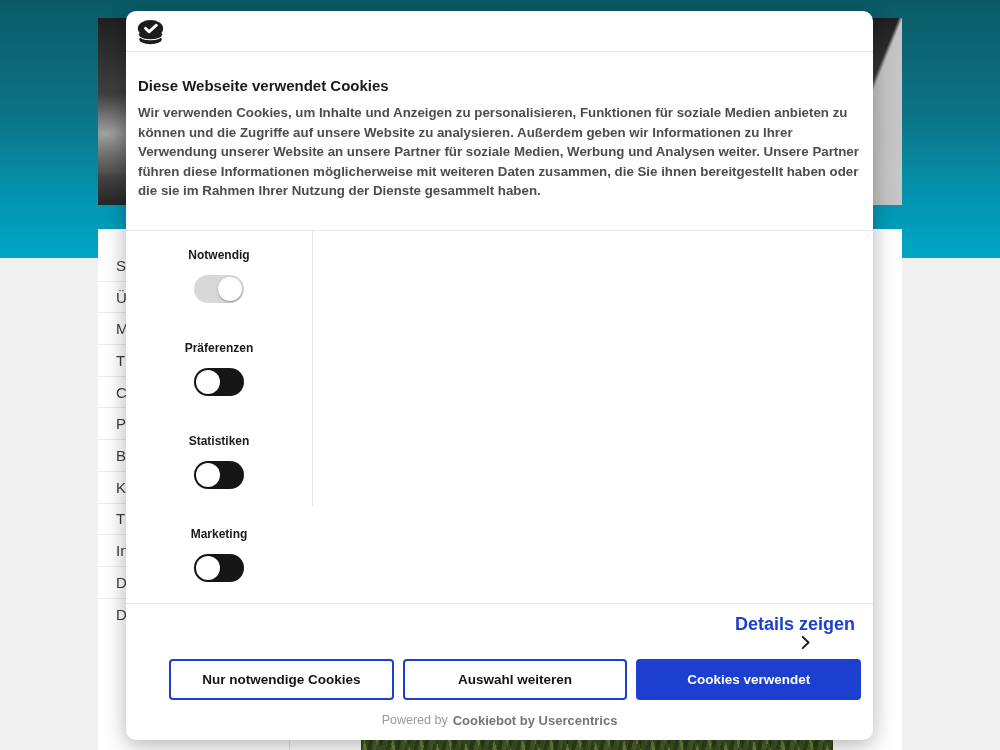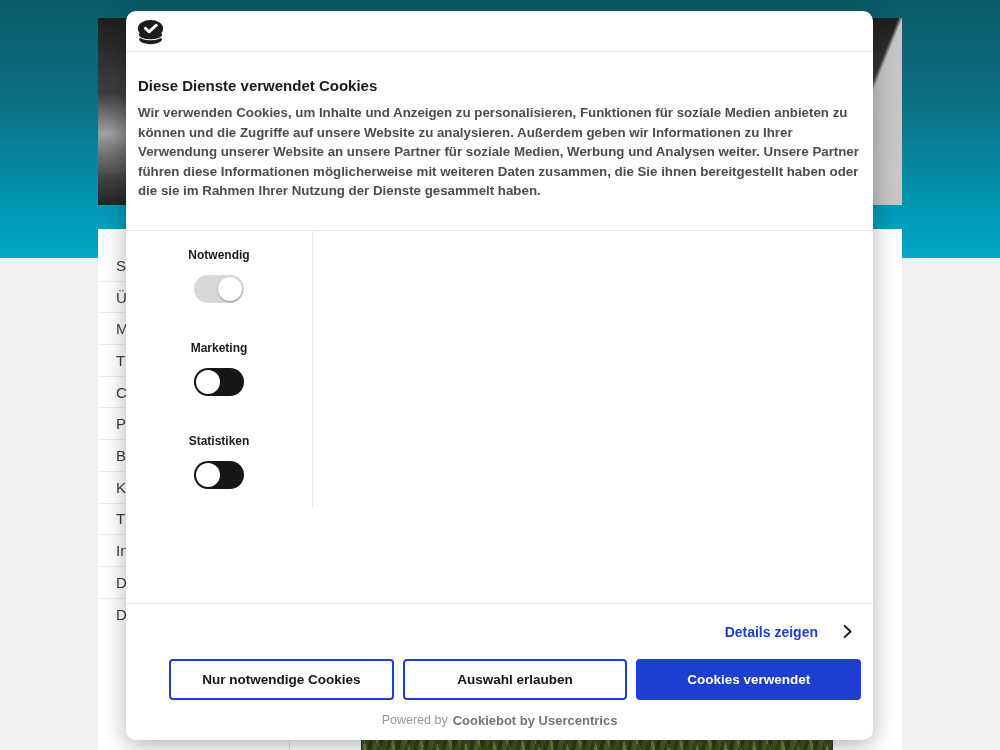--- a/index.html
+++ b/index.html
@@ -76,22 +76,22 @@
   }
   .switch.on-disabled{background:#d8d8d8;}
   .switch.on-disabled .knob{right:2px;}
   .switch.off{background:#161616;}
   .switch.off .knob{left:2px;}
   .dlg-details{
     flex:0 0 56px;border-top:1px solid #e6e6e6;display:flex;align-items:center;
     justify-content:flex-end;padding-right:18px;box-sizing:border-box;
   }
   .details-link{
-    font-size:14px;font-weight:bold;color:#1c3fcf;text-decoration:none;cursor:pointer;
-    display:flex;align-items:center;
+    font-size:18px;font-weight:bold;color:#1c3fcf;text-decoration:none;cursor:pointer;
+    display:flex;align-items:center;flex-direction:column;
   }
   .details-link svg{margin-left:22px;}
   .dlg-buttons{
     flex:0 0 41px;margin:0 12px;display:flex;gap:9px;padding-left:31px;
   }
   .btn{
     flex:1;height:41px;box-sizing:border-box;border-radius:4px;
     font-family:inherit;font-size:13.5px;font-weight:bold;cursor:pointer;
   }
   .btn-outline{background:#fff;border:2px solid #1c3fcf;color:#141414;}
@@ -136,62 +136,68 @@
       <ellipse cx="17" cy="25.5" rx="13.5" ry="5.5" fill="#1c1c1c"></ellipse>
       <ellipse cx="17" cy="20.5" rx="14" ry="6" fill="#ffffff"></ellipse>
       <ellipse cx="17" cy="19.5" rx="13.8" ry="5.8" fill="#1c1c1c"></ellipse>
       <ellipse cx="17" cy="14.5" rx="14.5" ry="6.5" fill="#ffffff"></ellipse>
       <ellipse cx="17" cy="12.5" rx="15" ry="10" fill="#1c1c1c"></ellipse>
       <path d="M11 12.2 l4.2 4.2 L24 8.5" fill="none" stroke="#ffffff" stroke-width="3.4" stroke-linecap="round" stroke-linejoin="round"></path>
     </svg>
   </div>
 
   <div class="dlg-body">
-    <h2 class="dlg-title">Diese Dienste verwendet Cookies</h2>
+    <h2 class="dlg-title">Diese Webseite verwendet Cookies</h2>
     <p class="dlg-text">Wir verwenden Cookies, um Inhalte und Anzeigen zu personalisieren, Funktionen für soziale Medien anbieten zu können und die Zugriffe auf unsere Website zu analysieren. Außerdem geben wir Informationen zu Ihrer Verwendung unserer Website an unsere Partner für soziale Medien, Werbung und Analysen weiter. Unsere Partner führen diese Informationen möglicherweise mit weiteren Daten zusammen, die Sie ihnen bereitgestellt haben oder die sie im Rahmen Ihrer Nutzung der Dienste gesammelt haben.</p>
   </div>
 
   <div class="dlg-toggles">
     <div class="toggle-vline"></div>
 
     <div class="toggle-group">
       <span class="toggle-label">Notwendig</span>
       <span class="switch on-disabled">
           <span class="knob"></span>
         </span>
     </div>
 
+    <div class="toggle-group">
+      <span class="toggle-label">Präferenzen</span>
+      <span class="switch off">
+          <span class="knob"></span>
+        </span>
+    </div>
+
+    <div class="toggle-group">
+      <span class="toggle-label">Statistiken</span>
+      <span class="switch off">
+          <span class="knob"></span>
+        </span>
+    </div>
 
     <div class="toggle-group">
       <span class="toggle-label">Marketing</span>
-      <span class="switch off">
-          <span class="knob"></span>
-        </span>
-    </div>
-
-    <div class="toggle-group">
-      <span class="toggle-label">Statistiken</span>
       <span class="switch off">
           <span class="knob"></span>
         </span>
     </div>
   </div>
 
   <div class="dlg-details">
     <a class="details-link">
       <span>Details zeigen</span>
       <svg width="15" height="15" viewBox="0 0 16 16" aria-hidden="true">
         <path d="M5 2 l6.2 6 L5 14" fill="none" stroke="#1d1d1d" stroke-width="2.1" stroke-linecap="round" stroke-linejoin="round"></path>
       </svg>
     </a>
   </div>
 
   <div class="dlg-buttons">
     <button class="btn btn-outline">Nur notwendige Cookies</button>
-    <button class="btn btn-outline">Auswahl erlauben</button>
+    <button class="btn btn-outline">Auswahl weiteren</button>
     <button class="btn btn-solid">Cookies verwendet</button>
   </div>
 
   <div class="dlg-footer">
     <span class="powered-by">Powered by</span>
     <a class="brand-link">Cookiebot by Usercentrics</a>
   </div>
 
 </div>
 

